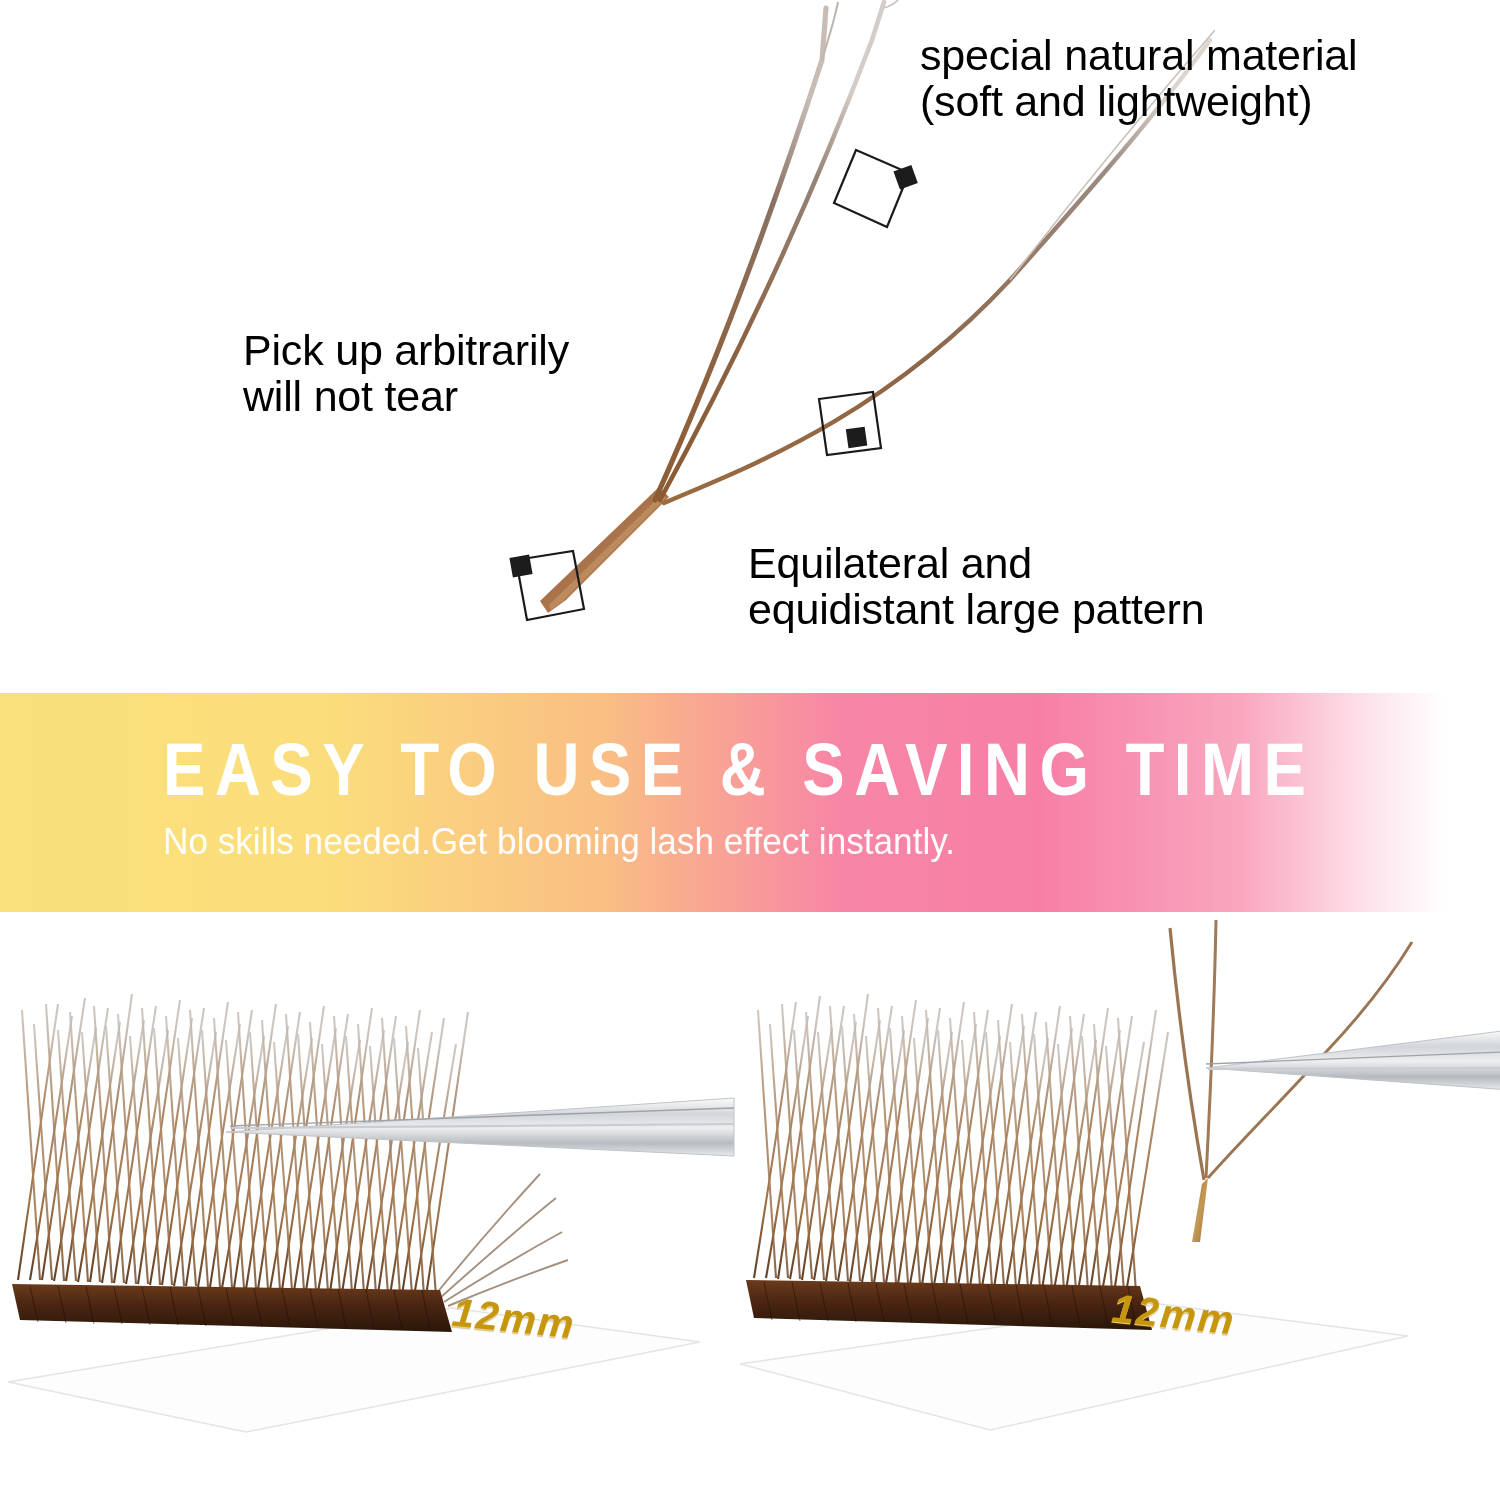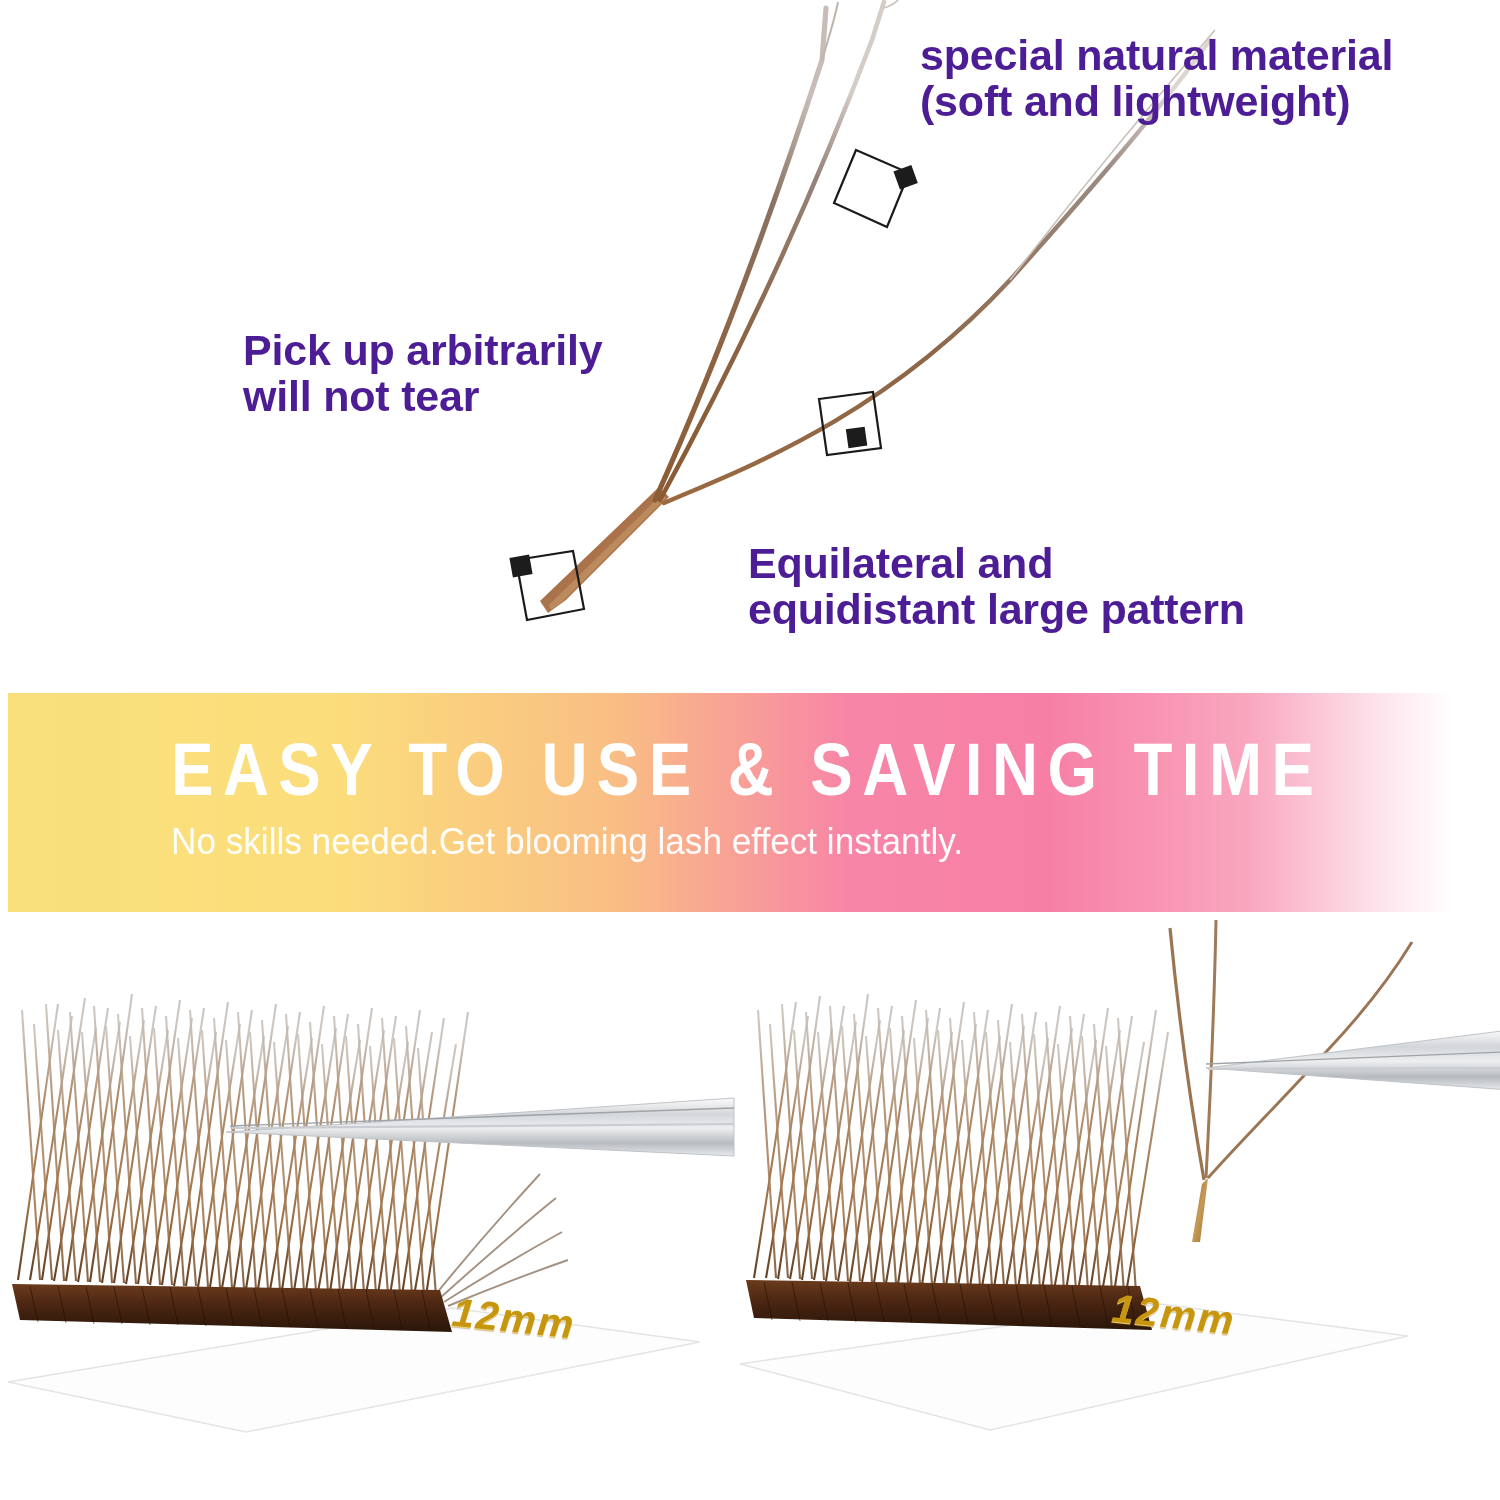--- a/index.html
+++ b/index.html
@@ -4,30 +4,30 @@
 <style>
   html,body{margin:0;padding:0;background:#ffffff;}
   body{width:1500px;height:1500px;position:relative;overflow:hidden;
        font-family:"Liberation Sans","DejaVu Sans",sans-serif;}
 
   .page{position:relative;width:1500px;height:1500px;background:#fff;}
 
   
   .top-section{position:absolute;left:0;top:0;width:1500px;height:693px;background:#fff;}
 
-  .callout-text{position:absolute;color:#4c1d95;font-weight:700;line-height:1.08;
+  .callout-text{position:absolute;color:#000000;font-weight:400;line-height:1.08;
                 white-space:pre-line;letter-spacing:-0.2px;}
   .ct-material{left:920px;top:32px;font-size:43px;}
   .ct-pick{left:243px;top:327px;font-size:43px;}
   .ct-equi{left:748px;top:540px;font-size:43px;}
 
   .fan-svg{position:absolute;left:0;top:0;width:1500px;height:693px;}
 
   
-  .banner{position:absolute;left:8px;top:693px;width:1444px;height:219px;
+  .banner{position:absolute;left:0;top:693px;width:1444px;height:219px;
           background:linear-gradient(90deg,#F9E07C 0%,#FBDE7B 22%,#F9BE84 42%,#F786A6 58%,#F77FA6 72%,#F9A7BF 86%,#FDE4EC 95%,#FFFFFF 100%);
           overflow:hidden;}
   .banner-head{position:absolute;left:163px;top:40px;color:#ffffff;
                font-size:74px;font-weight:700;letter-spacing:11px;
                line-height:1;white-space:nowrap;
                transform:scaleX(0.86);transform-origin:left center;}
   .banner-sub{position:absolute;left:163px;top:128px;color:#FFFFFF;
               font-size:37px;font-weight:400;letter-spacing:0px;line-height:1.15;
               white-space:nowrap;transform:scaleX(0.95);transform-origin:left center;
               opacity:0.97;}

